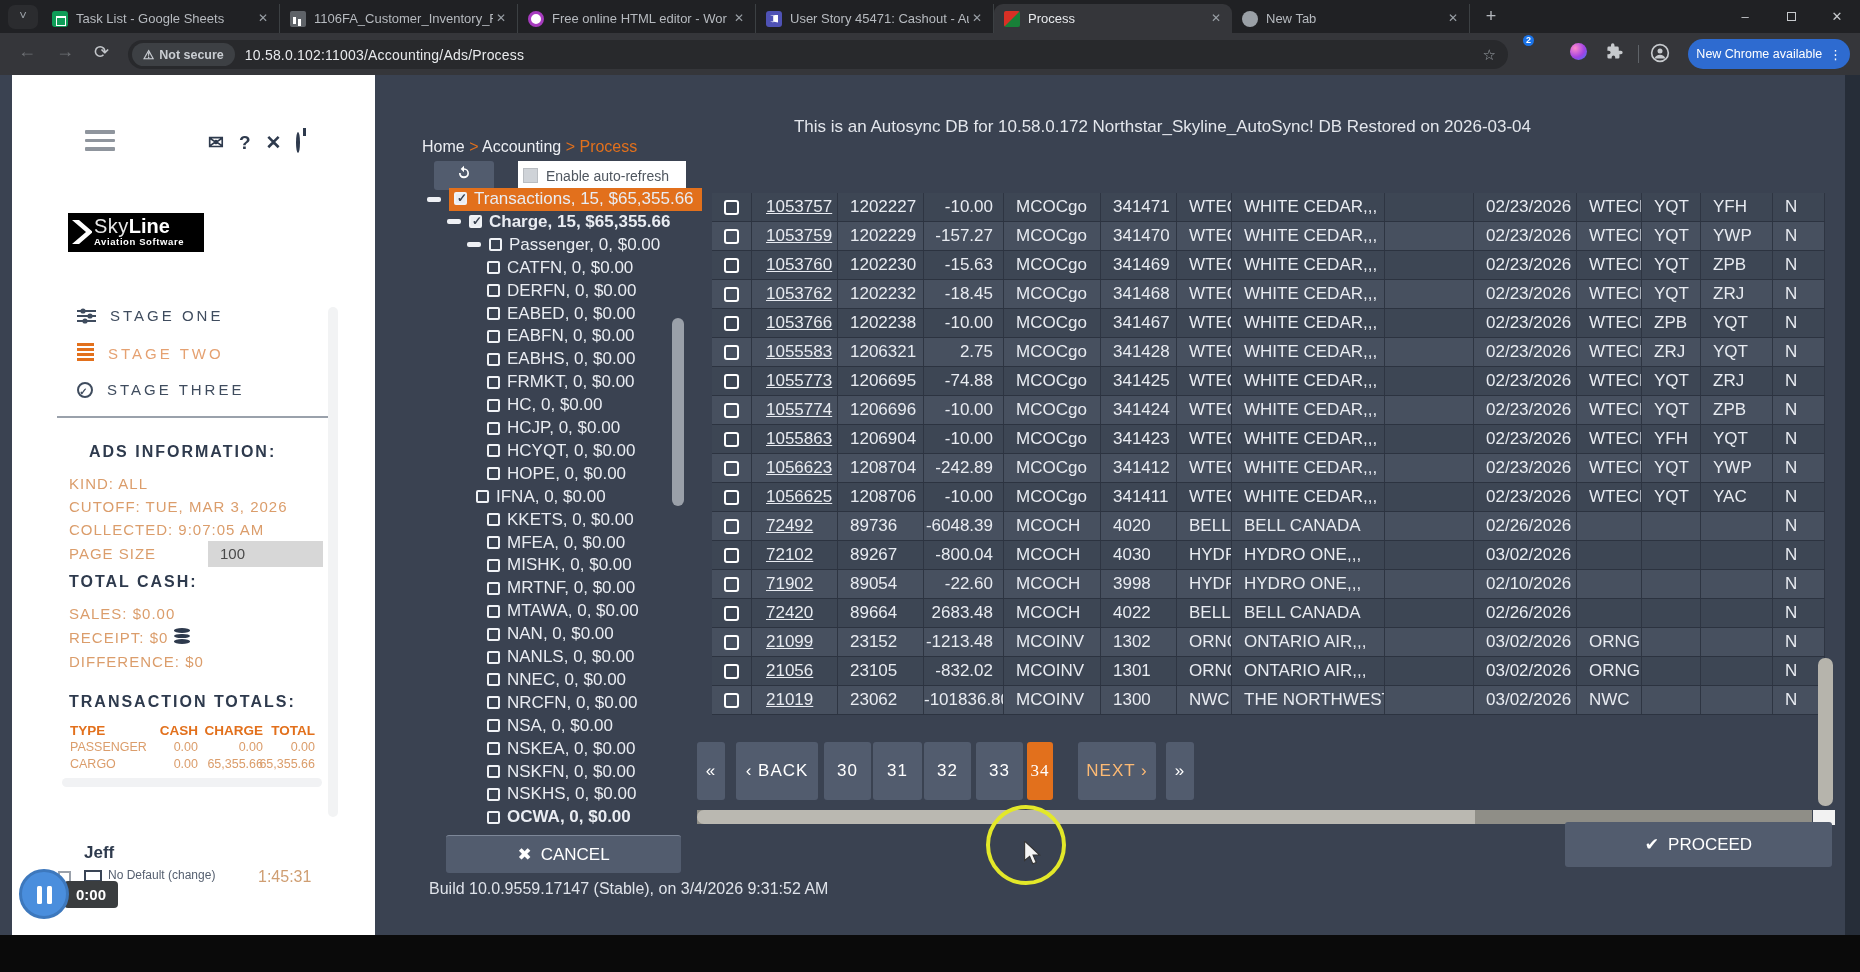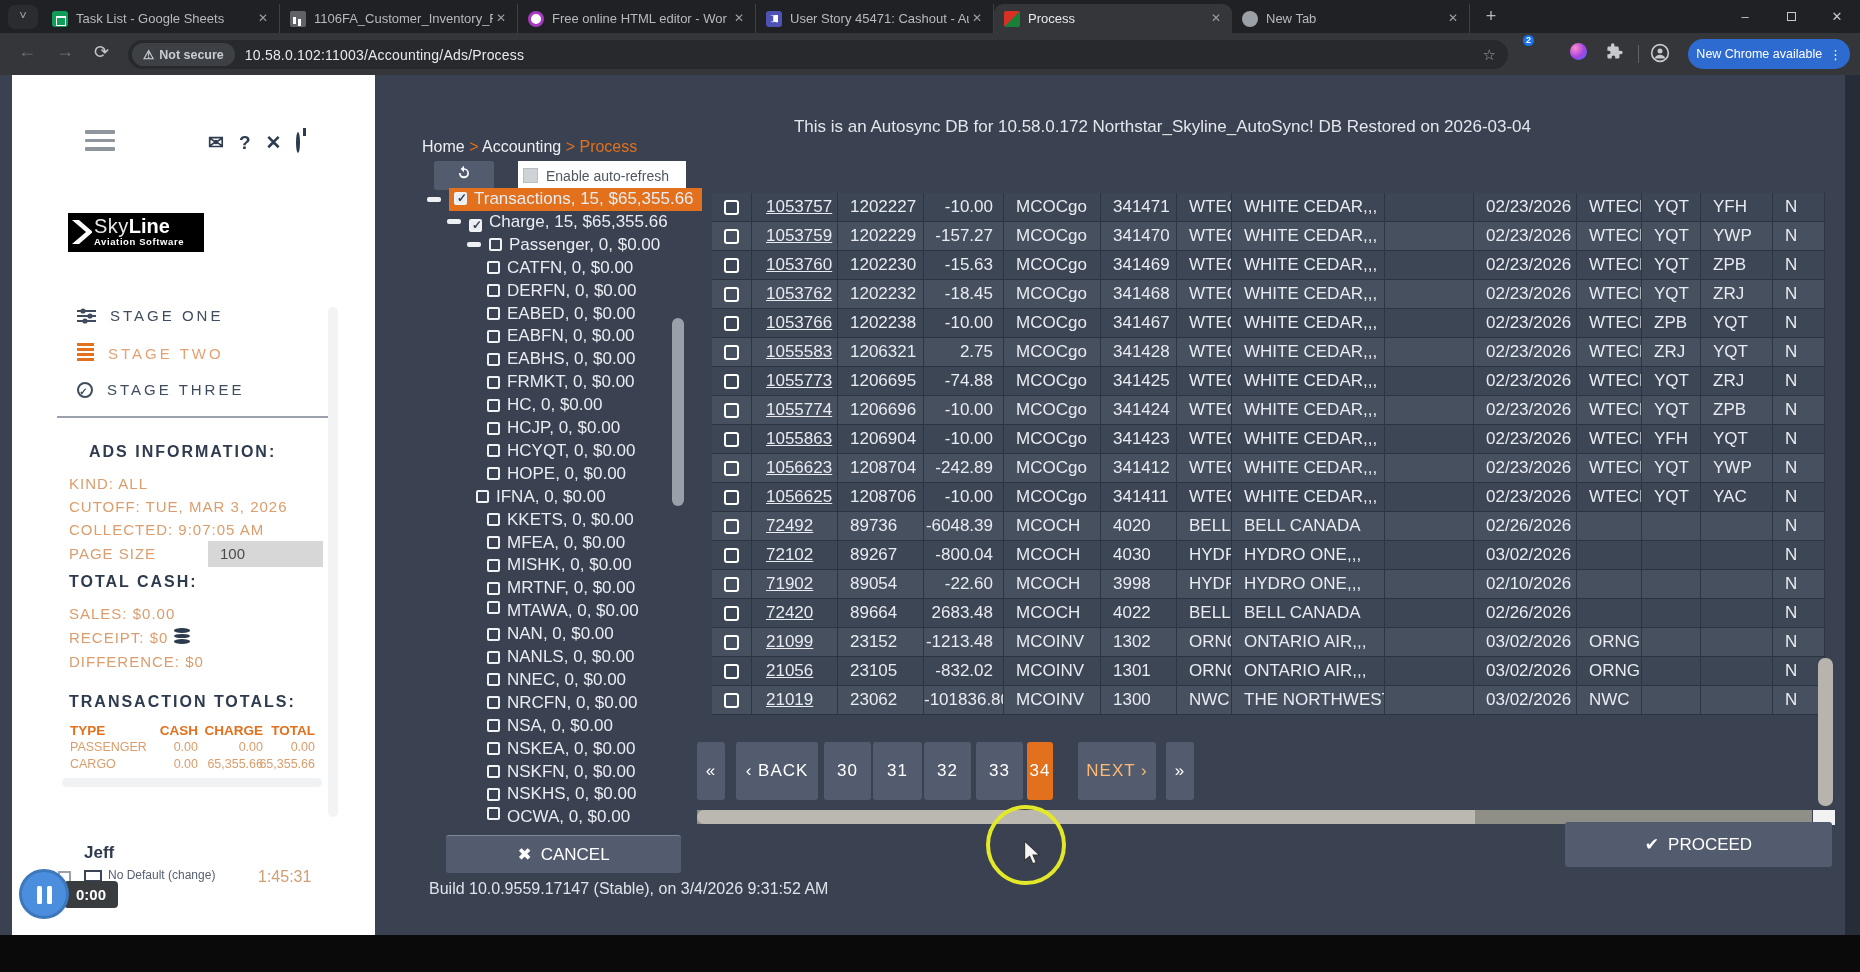--- a/index.html
+++ b/index.html
@@ -353,21 +353,21 @@
       <div class="tree" id="tree">
           <div class="titem" style="top: 3px; left: 52px;">
             <span class="tminus"></span>
             <span class="tsel">
               <span class="tcb checked"></span>
               <span>Transactions, 15, $65,355.66</span>
             </span>
           </div>
           <div class="titem" style="top: 25.9px; left: 72px;">
             <span class="tminus"></span>
-            <span style="display: inline-flex; align-items: flex-end;">
+            <span style="display: inline-flex; align-items: center; font-weight: bold;">
               <span class="tcb checked"></span>
               <span>Charge, 15, $65,355.66</span>
             </span>
           </div>
           <div class="titem" style="top: 48.8px; left: 92px;">
             <span class="tminus"></span>
             <span style="display: inline-flex; align-items: center;">
               <span class="tcb"></span>
               <span>Passenger, 0, $0.00</span>
             </span>
@@ -456,21 +456,21 @@
               <span>MISHK, 0, $0.00</span>
             </span>
           </div>
           <div class="titem" style="top: 392.3px; left: 112px;">
             <span style="display: inline-flex; align-items: center;">
               <span class="tcb"></span>
               <span>MRTNF, 0, $0.00</span>
             </span>
           </div>
           <div class="titem" style="top: 415.2px; left: 112px;">
-            <span style="display: inline-flex; align-items: flex-start;">
+            <span style="display: inline-flex; align-items: center;">
               <span class="tcb"></span>
               <span>MTAWA, 0, $0.00</span>
             </span>
           </div>
           <div class="titem" style="top: 438.1px; left: 112px;">
             <span style="display: inline-flex; align-items: center;">
               <span class="tcb"></span>
               <span>NAN, 0, $0.00</span>
             </span>
           </div>
@@ -510,21 +510,21 @@
               <span>NSKFN, 0, $0.00</span>
             </span>
           </div>
           <div class="titem" style="top: 598.4px; left: 112px;">
             <span style="display: inline-flex; align-items: center;">
               <span class="tcb"></span>
               <span>NSKHS, 0, $0.00</span>
             </span>
           </div>
           <div class="titem" style="top: 621.3px; left: 112px;">
-            <span style="display: inline-flex; ">
+            <span style="display: inline-flex; align-items: center; font-weight: bold;">
               <span class="tcb"></span>
               <span>OCWA, 0, $0.00</span>
             </span>
           </div>
         </div>
       <div class="treescroll"></div>
 
       <div class="grid" id="grid">
           <div class="trow">
             <div class="tcell ckc" style="width: 40px;">
@@ -852,21 +852,21 @@
           </div>
         </div>
 
       <div class="pager" id="pager">
           <div class="pbtn" style="left: 322px; width: 28px;">«</div>
           <div class="pbtn" style="left: 361px; width: 82px;">‹ BACK</div>
           <div class="pbtn" style="left: 449px; width: 47px;">30</div>
           <div class="pbtn" style="left: 498px; width: 49px;">31</div>
           <div class="pbtn" style="left: 549px; width: 47px;">32</div>
           <div class="pbtn" style="left: 601px; width: 47px;">33</div>
-          <div class="pbtn active" style="left: 652px; width: 26px;">34</div>
+          <div class="pbtn active" style="left: 652px; width: 26px; font-family: Liberation Serif, serif;">34</div>
           <div class="pbtn disabled" style="left: 703px; width: 78px;">NEXT ›</div>
           <div class="pbtn" style="left: 791px; width: 28px;">»</div>
         </div>
 
       <div class="hscroll">
           <div class="hthumb"></div>
         </div>
       <div class="vscroll"></div>
       <div class="scrollcorner"></div>
 

